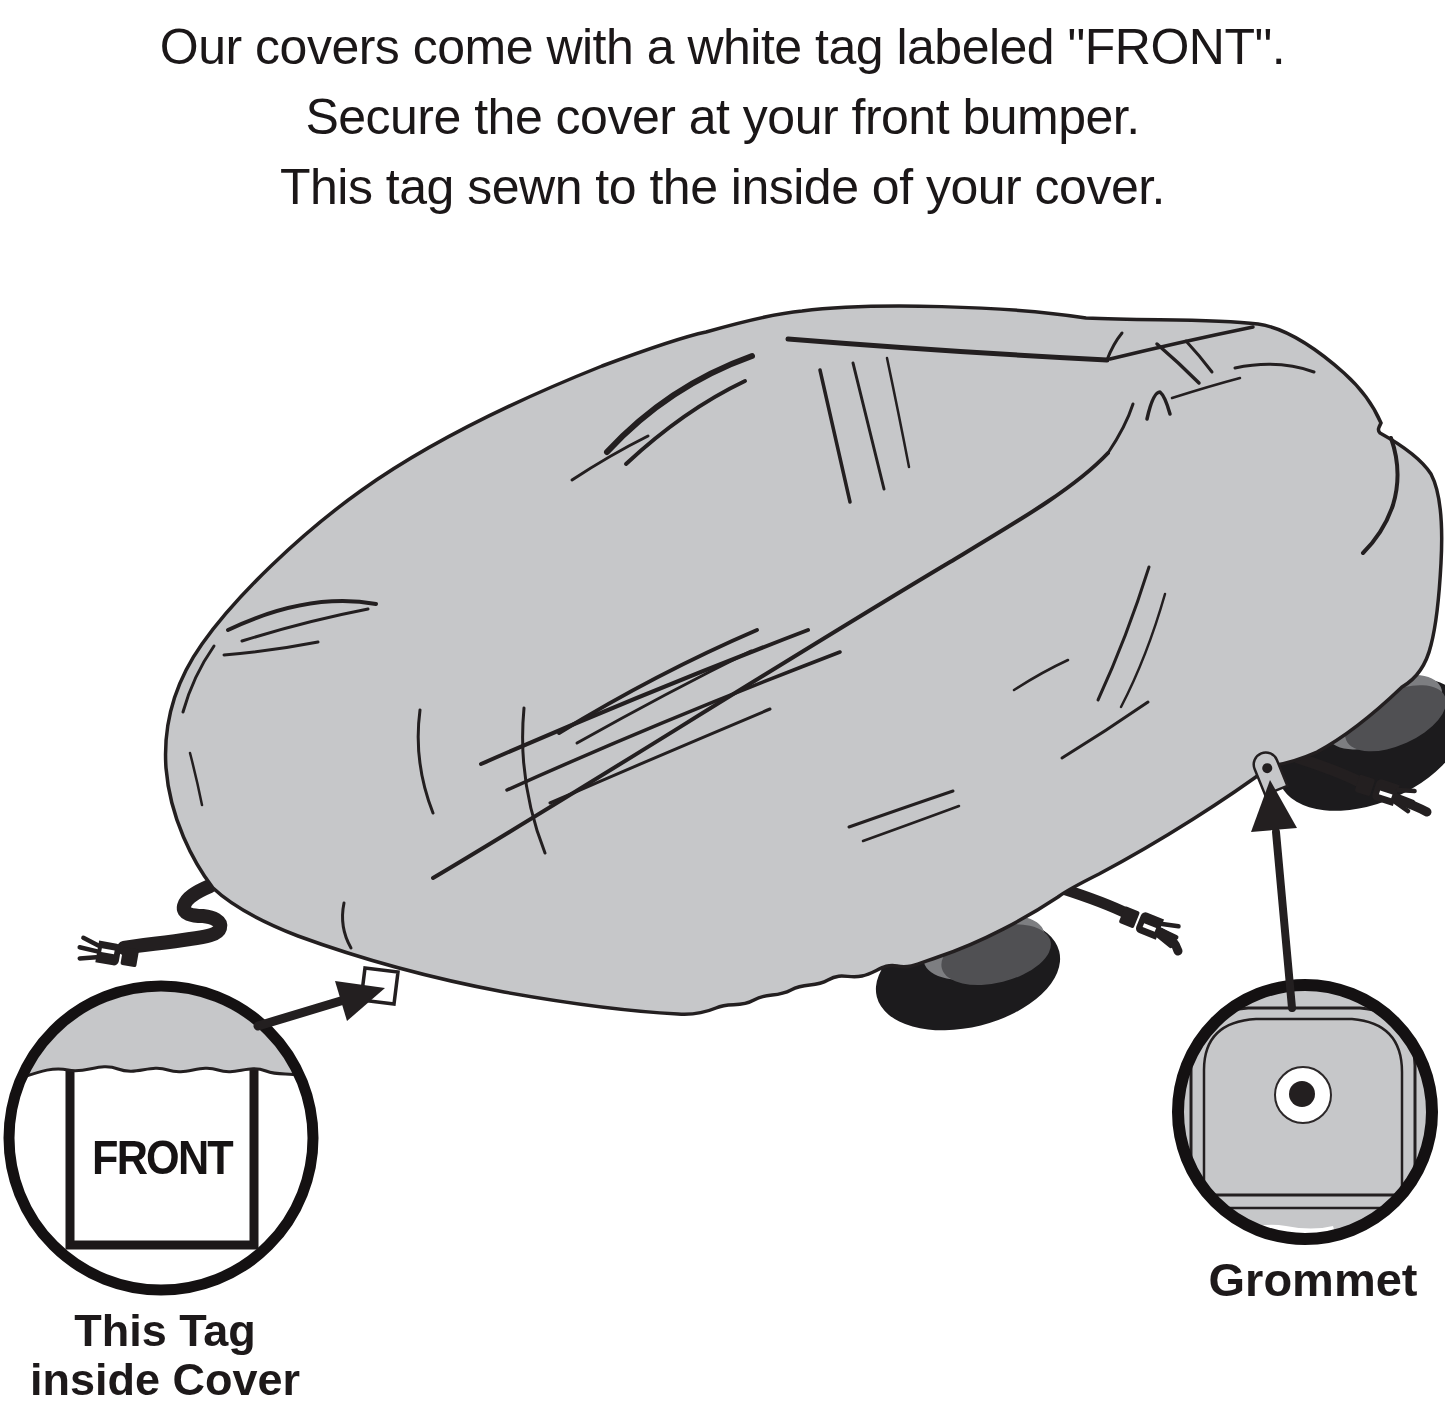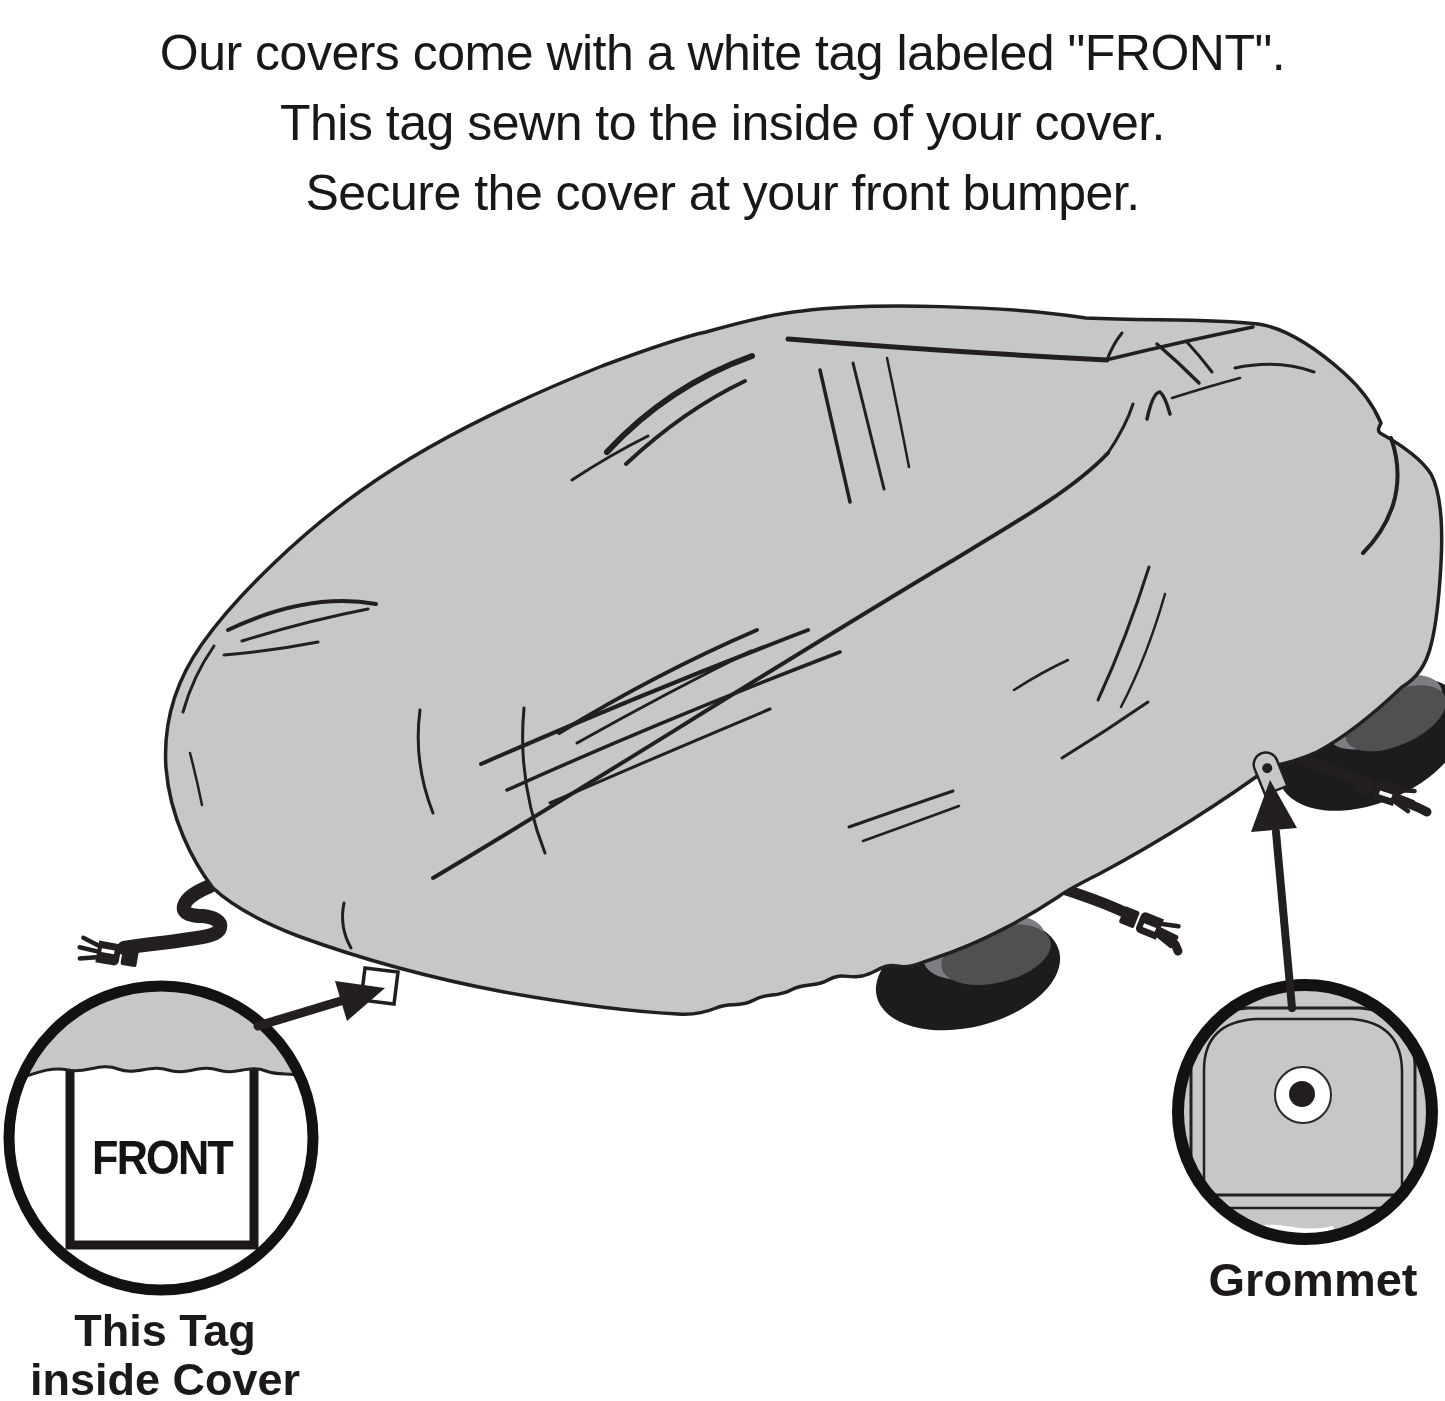--- a/index.html
+++ b/index.html
@@ -7,21 +7,21 @@
     position:relative;
     width:1445px;height:1401px;
     background:#ffffff;
     overflow:hidden;
     font-family:"Liberation Sans", sans-serif;
     color:#1d191a;
   }
   .canvas svg{position:absolute;left:0;top:0;}
   .header{
     position:absolute;left:0;top:0;width:1445px;
-    padding-top:18px;
+    padding-top:12px;
     text-align:center;
     font-size:50px;line-height:70px;
     letter-spacing:-0.5px;
     color:#1b1718;
   }
   .front-label{
     position:absolute;left:70px;top:1130px;width:184px;
     text-align:center;
     font-size:48px;font-weight:bold;letter-spacing:-2px;
     transform:scaleX(.9);transform-origin:center;
@@ -39,22 +39,22 @@
   .tire-hl{fill:var(--tire-highlight,#7d7e81);}
   .whitefill{fill:#ffffff;}
 </style>
 </head>
 <body>
 
 <div class="canvas">
 
   <div class="header">
     <div>Our covers come with a white tag labeled "FRONT".</div>
+    <div>Secure the cover at your front bumper.</div>
     <div>This tag sewn to the inside of your cover.</div>
-    <div>Secure the cover at your front bumper.</div>
   </div>
 
   <svg width="1445" height="1401" viewBox="0 0 1445 1401">
     <defs>
       <clipPath id="clip-inset-front">
           <circle cx="161" cy="1138" r="147"></circle>
         </clipPath>
       <clipPath id="clip-inset-grommet">
           <circle cx="1305" cy="1112" r="122"></circle>
         </clipPath>

